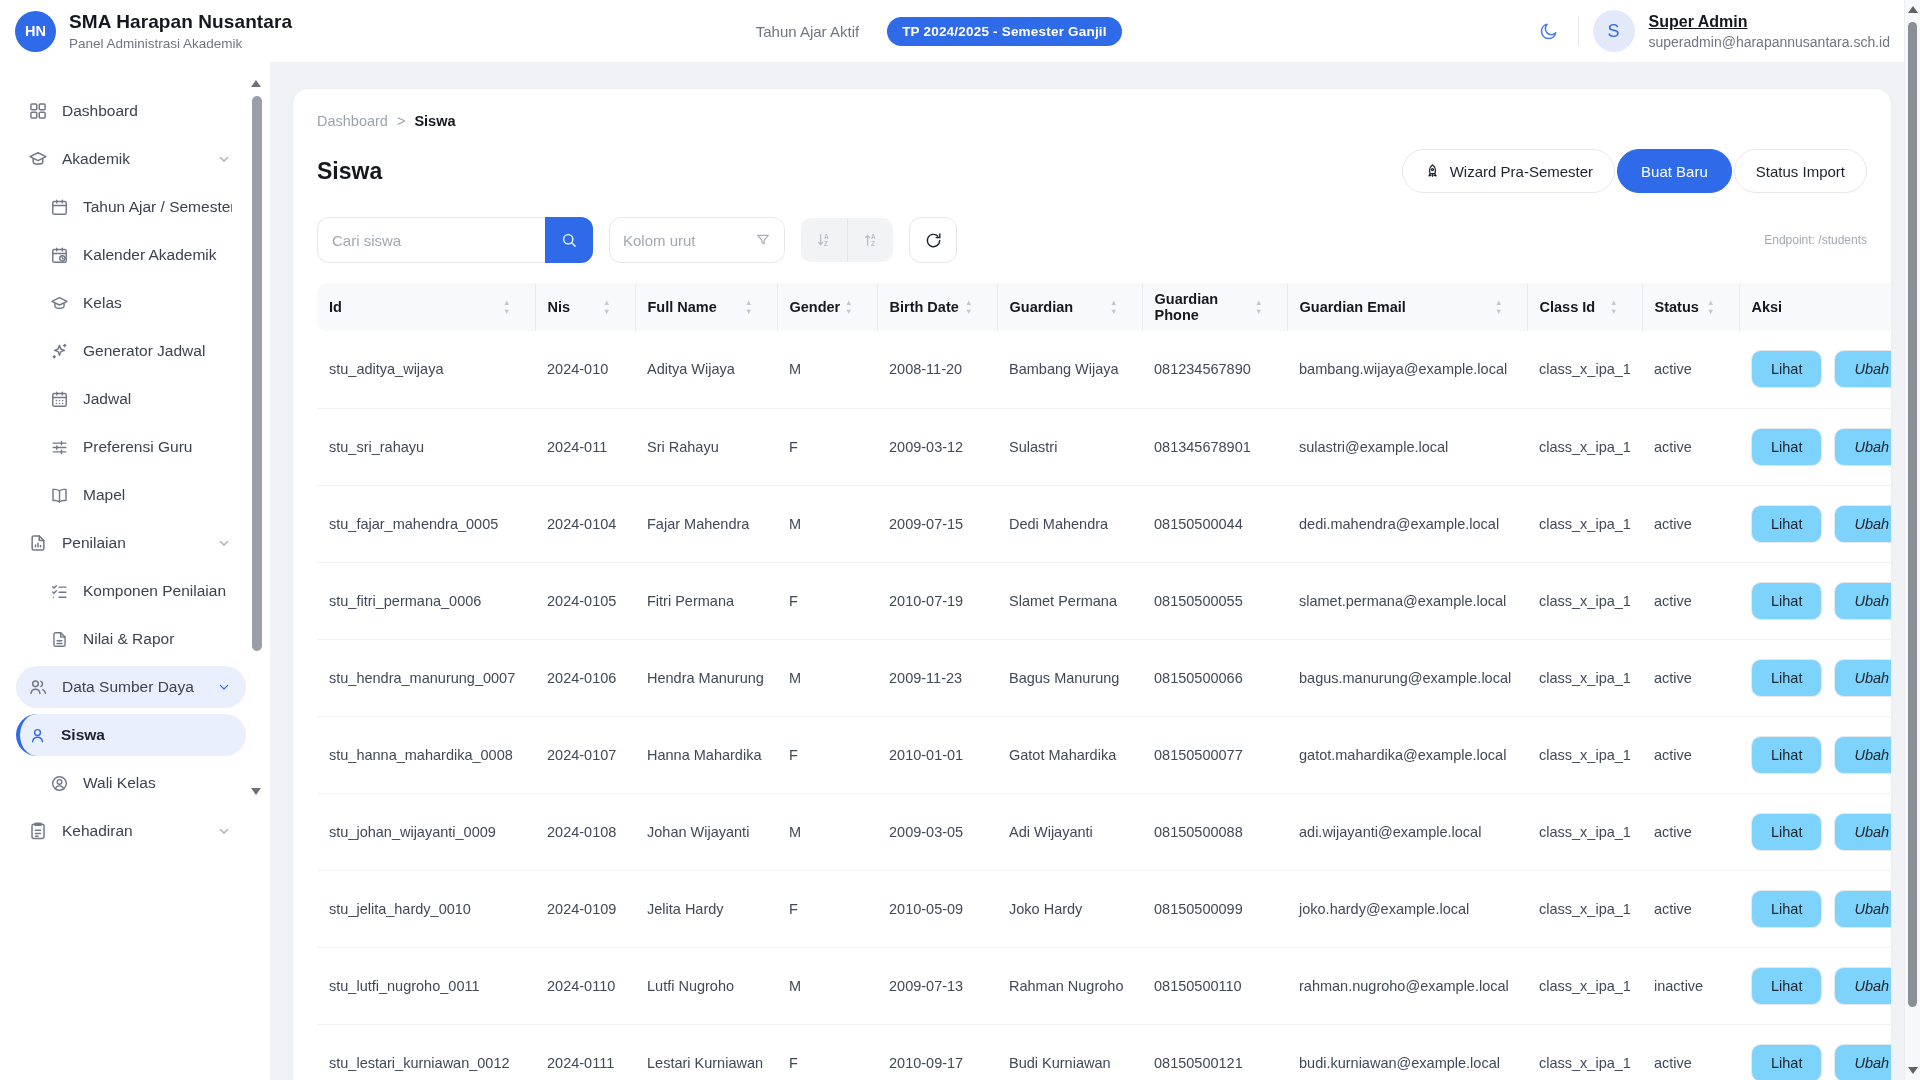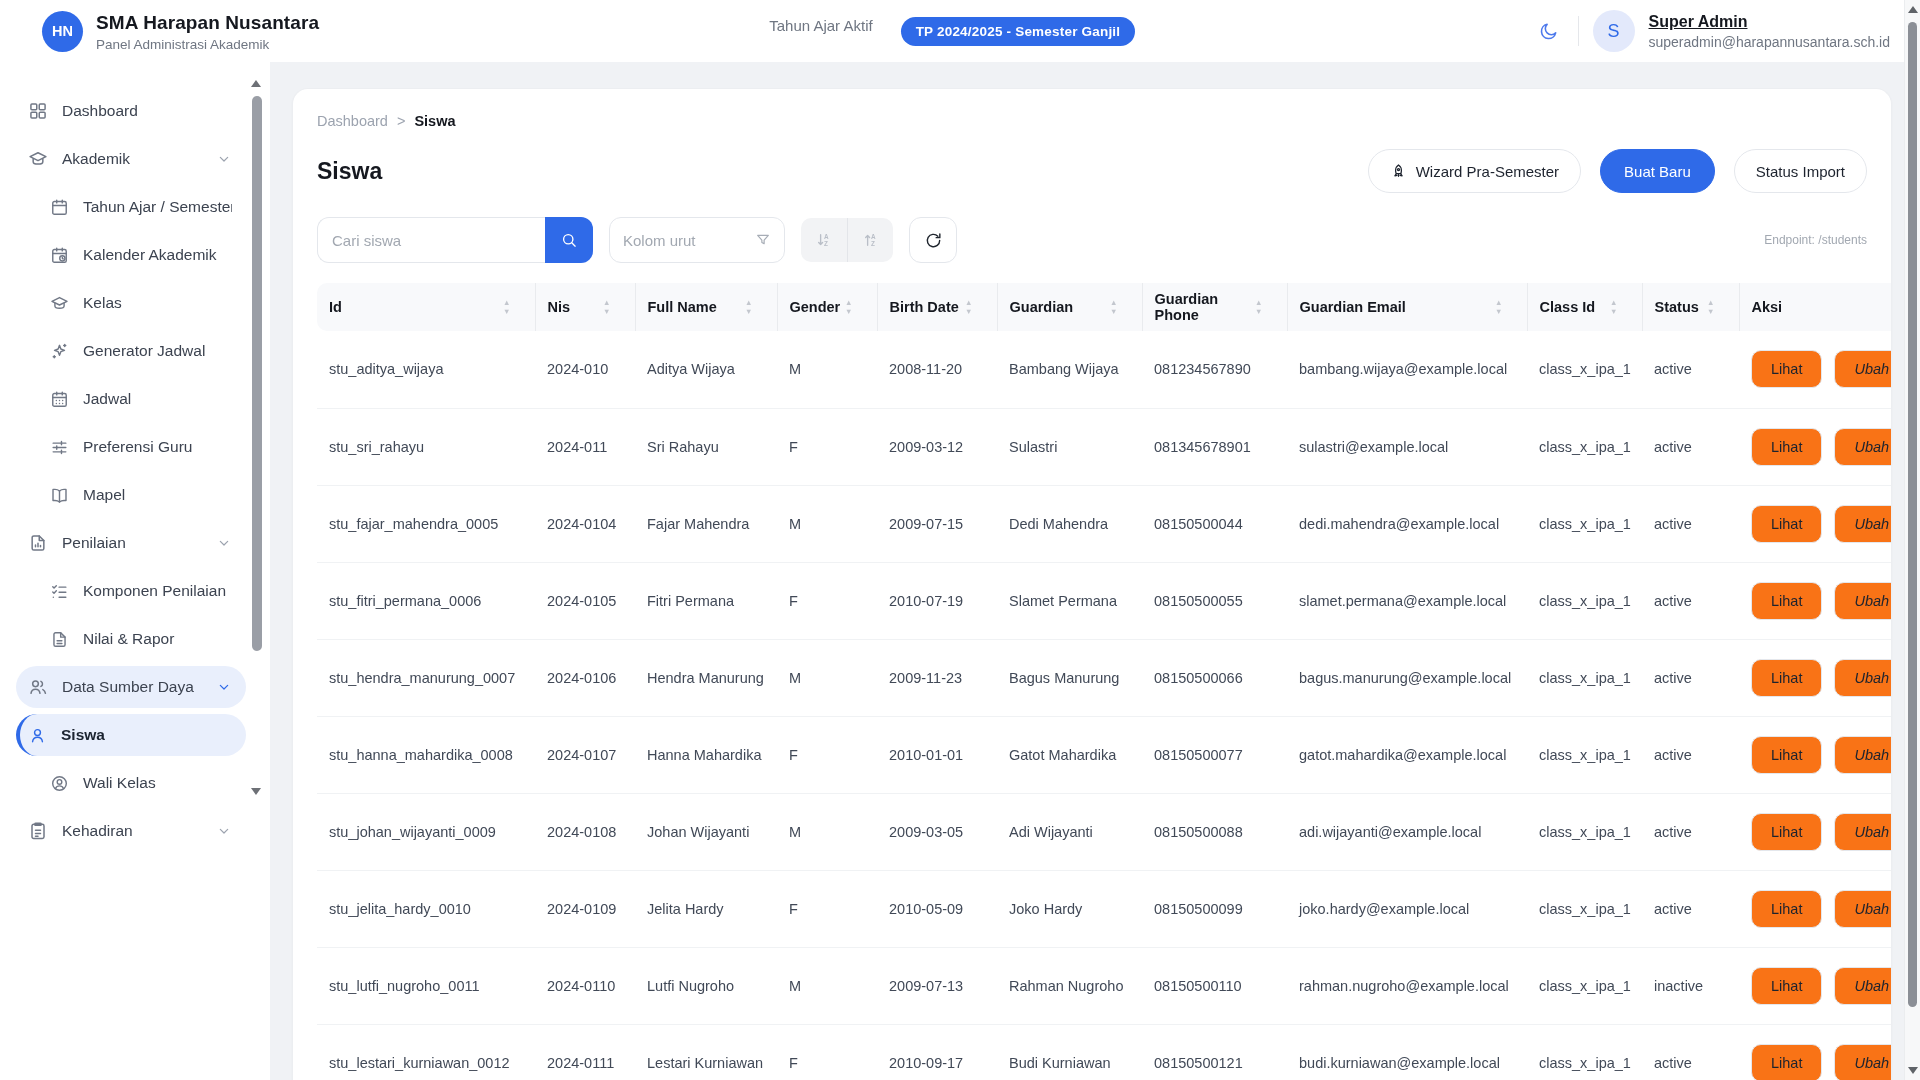--- a/index.html
+++ b/index.html
@@ -9,26 +9,26 @@
   }
   html,body{ width:1920px; height:1080px; overflow:hidden; background:#fff;
     font-family:"Liberation Sans","DejaVu Sans",sans-serif; color:var(--ink); }
   svg{ display:block; }
   .ic{ display:inline-flex; align-items:center; justify-content:center; flex:0 0 auto; }
   .ic svg{ width:100%; height:100%; }
 
   
   .tophdr{ position:absolute; left:0; top:0; width:1904px; height:62px; background:#fff;
     display:flex; align-items:center; }
-  .brand{ display:flex; align-items:flex-end; gap:13px; padding-left:15px; width:420px;margin-left:27px; }
+  .brand{ display:flex; align-items:flex-start; gap:13px; padding-left:15px; width:420px; }
   .logo{ width:41px; height:41px; border-radius:50%; background:var(--primary); color:#fff;
     display:flex; align-items:center; justify-content:center; font-weight:bold; font-size:14.5px; }
   .brand-name{ font-size:19px; font-weight:bold; color:#15181f; letter-spacing:.1px; }
   .brand-sub{ font-size:13.5px; color:#6f7682; margin-top:3px; }
-  .hdr-center{ flex:1; display:flex; justify-content:center; gap:28px; transform:translateX(-38px); }
+  .hdr-center{ flex:1; display:flex; align-items:center; justify-content:center; gap:28px; transform:translateX(-38px); }
   .ay-label{ font-size:15px; color:#6f7682; }
   .ay-badge{ background:var(--primary); color:#fff; font-weight:bold; font-size:13.5px;
     padding:7px 15px; border-radius:999px; letter-spacing:.2px; }
   .hdr-right{ display:flex; align-items:center; gap:14px; padding-right:14px; }
   .moon-btn{ width:30px; height:30px; background:none; border:none; color:#4d79ec; cursor:pointer;
     display:flex; align-items:center; justify-content:center; }
   .moon-btn .ic{ width:21px; height:21px; }
   .hdr-div{ width:1px; height:30px; background:#e5e7eb; }
   .avatar{ width:42px; height:42px; border-radius:50%; background:#e3e9fb; color:var(--primary);
     font-size:18px; display:flex; align-items:center; justify-content:center; }
@@ -64,21 +64,21 @@
   .card{ background:#fff; border:1px solid #eceef1; border-bottom:none; border-radius:16px 16px 0 0;
     height:992px; padding:24px 24px 0 24px; overflow:hidden; box-shadow:0 1px 2px rgba(16,24,40,.04); }
 
   .crumbs{ display:flex; align-items:center; gap:9px; font-size:14.5px; }
   .crumb-parent{ color:#9ca3af; cursor:pointer; }
   .crumb-sep{ color:#9ca3af; }
   .crumb-cur{ color:#15181f; font-weight:bold; }
 
   .title-row{ display:flex; align-items:center; margin-top:20px; }
   .page-title{ font-size:23px; font-weight:bold; color:#15181f; }
-  .title-actions{ margin-left:auto; display:flex; align-items:flex-end; gap:19px; }
+  .title-actions{ margin-left:auto; display:flex; align-items:flex-end; gap:2px; }
   .btn{ height:44px; display:inline-flex; align-items:center; gap:9px; border-radius:999px;
     font-size:15px; font-family:inherit; cursor:pointer; }
   .btn-ghost{ background:#fff; border:1px solid var(--border); color:#1d232e; padding:0 21px; }
   .btn-primary{ background:var(--primary); border:1px solid var(--primary); color:#fff; padding:0 23px; }
   .btn .ic{ width:17px; height:17px; }
 
   .filter-row{ display:flex; align-items:center; margin-top:24px; gap:16px; }
   .search-group{ display:flex; }
   .search-input{ width:228px; height:46px; border:1px solid var(--border); border-right:none;
     border-radius:12px 0 0 12px; padding:0 14px; font-size:15px; font-family:inherit; color:#4c1d95; outline:none; }
@@ -106,21 +106,21 @@
   thead th{ background:#f8f9fb; height:48px; text-align:left; font-size:14.5px; font-weight:bold;
     color:#15181f; padding:0 10px 0 12px; border-right:1px solid #e9ebee; cursor:pointer; }
   thead th:first-child{ border-radius:10px 0 0 10px; }
   thead th:last-child{ border-right:none; }
   .th-inner{ display:flex; align-items:center; }
   .sort-stack{ margin-left:auto; margin-right:14px; display:flex; flex-direction:column; align-items:center;
     font-size:7.5px; line-height:7px; color:#c3c7ce; gap:2px; }
   tbody td{ height:77px; font-size:14.5px; color:var(--body); padding:0 10px 0 12px;
     border-top:1px solid var(--rowline); white-space:nowrap; overflow:hidden; }
   tbody tr:first-child td{ border-top:none; }
-  .row-btn{ height:38px; padding:0 19px; border:1px solid var(--border); background:#f97316; border-radius:10px;
+  .row-btn{ height:38px; padding:0 19px; border:1px solid var(--border); background:#7dd3fc; border-radius:10px;
     font-size:14.5px; font-family:inherit; color:#1d232e; cursor:pointer; }
   .row-btn + .row-btn{ margin-left:12px;font-style:italic; }
 
   
   .pg-scroll{ position:absolute; right:0; top:0; width:16px; height:1080px; background:#f7f8f9; border-left:1px solid #ebedef; }
   .pg-up{ position:absolute; top:6px; left:3px; width:0; height:0;
     border-left:5px solid transparent; border-right:5px solid transparent; border-bottom:7px solid #5f6368; }
   .pg-thumb{ position:absolute; top:22px; left:3px; width:9px; height:985px; border-radius:5px; background:#8b8f96; }
   .pg-down{ position:absolute; bottom:6px; left:3px; width:0; height:0;
     border-left:5px solid transparent; border-right:5px solid transparent; border-top:7px solid #5f6368; }

